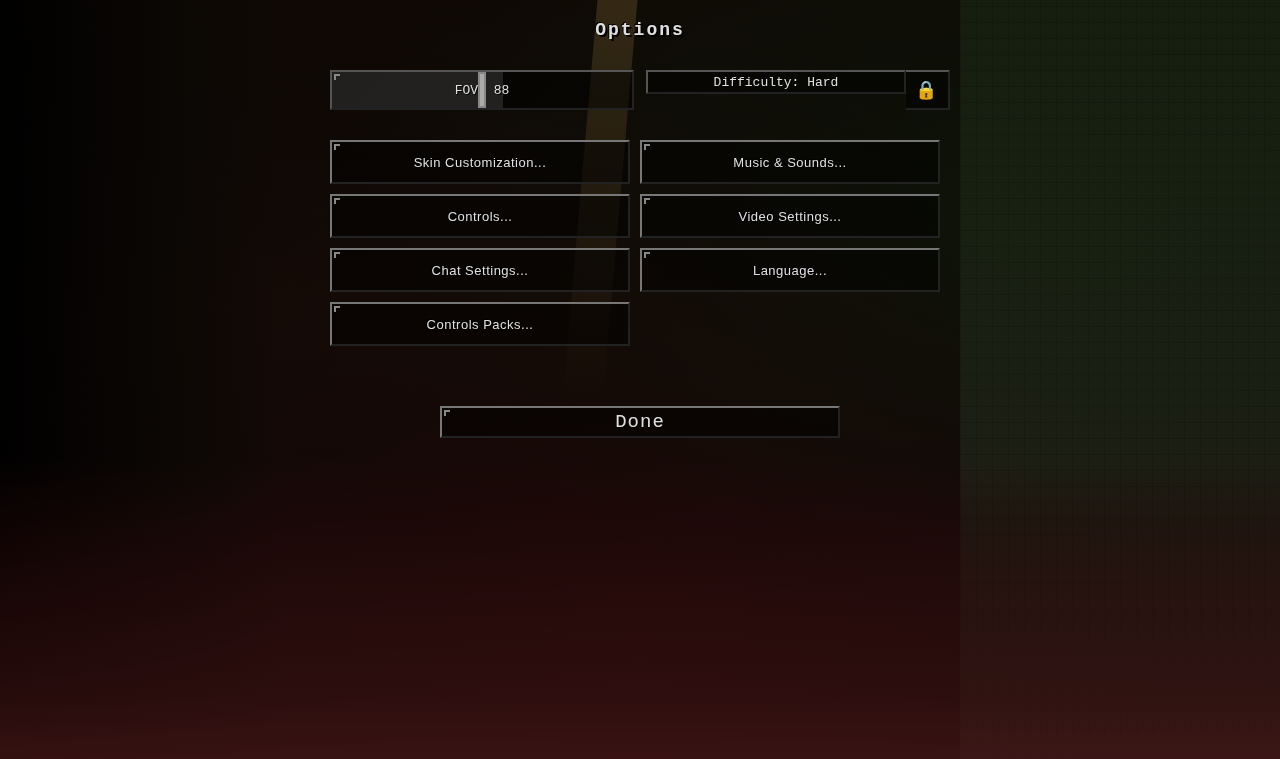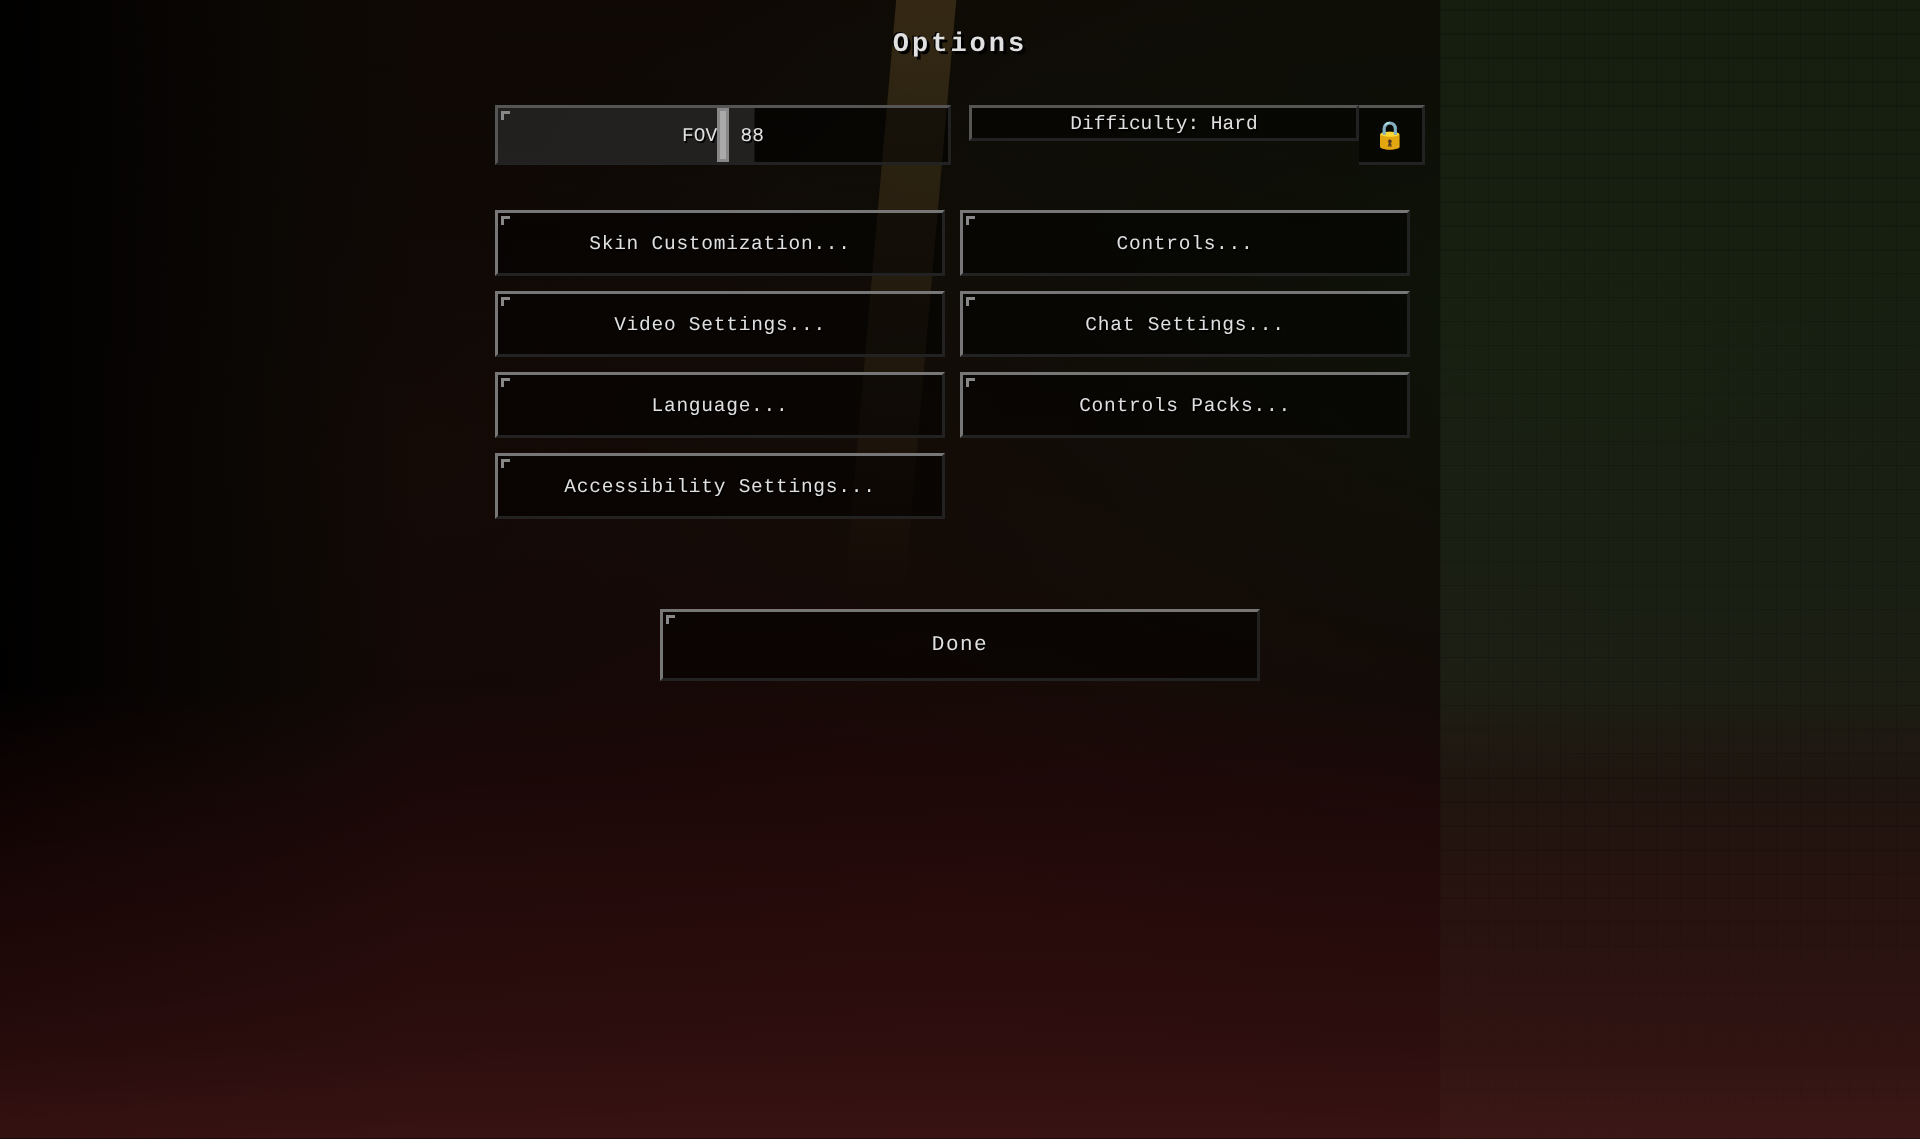--- a/index.html
+++ b/index.html
@@ -209,21 +209,21 @@
       background: rgba(0,0,0,0.5);
       border: 2px solid #555;
       border-bottom-color: #222;
       border-right-color: #222;
       border-top-color: #777;
       border-left-color: #777;
       display: flex;
       align-items: center;
       justify-content: center;
       color: #e0e0e0;
-      font-family: Liberation Mono, monospace;
+      font-family: Liberation Sans, sans-serif;
       font-size: 13px;
       text-shadow: 1px 1px 0 #000, -1px -1px 0 #000;
       cursor: pointer;
       position: relative;
       letter-spacing: 0.5px;
       transition: background 0.1s;
     }
 
     
     .mc-btn::before {
@@ -245,33 +245,33 @@
       width: 4px;
       height: 4px;
       border-top: 2px solid #888;
       border-left: 2px solid #888;
       z-index: 4;
     }
 
     
     .done-btn {
       width: 400px;
-      height: 48px;
+      height: 32px;
       background: rgba(0,0,0,0.5);
       border: 2px solid #555;
       border-bottom-color: #222;
       border-right-color: #222;
       border-top-color: #777;
       border-left-color: #777;
       display: flex;
       align-items: center;
       justify-content: center;
       color: #e0e0e0;
       font-family: 'Courier New', monospace;
-      font-size: 14px;
+      font-size: 19px;
       text-shadow: 1px 1px 0 #000;
       cursor: pointer;
       position: relative;
       letter-spacing: 1px;
     }
 
     .done-btn::before {
       content: '';
       position: absolute;
       top: 2px;
@@ -333,36 +333,36 @@
     </div>
 
   </div>
 
   <div class="options-grid">
 
     <div class="mc-btn">
       <span>Skin Customization...</span>
     </div>
     <div class="mc-btn">
+      <span>Music &amp; Sounds...</span>
+    </div>
+    <div class="mc-btn">
       <span>Controls...</span>
     </div>
     <div class="mc-btn">
       <span>Video Settings...</span>
     </div>
     <div class="mc-btn">
       <span>Chat Settings...</span>
     </div>
     <div class="mc-btn">
       <span>Language...</span>
     </div>
     <div class="mc-btn">
       <span>Controls Packs...</span>
-    </div>
-    <div class="mc-btn">
-      <span>Accessibility Settings...</span>
     </div>
 
   </div>
 
   <div class="done-btn">
     <span>Done</span>
   </div>
 
 </div>
 

